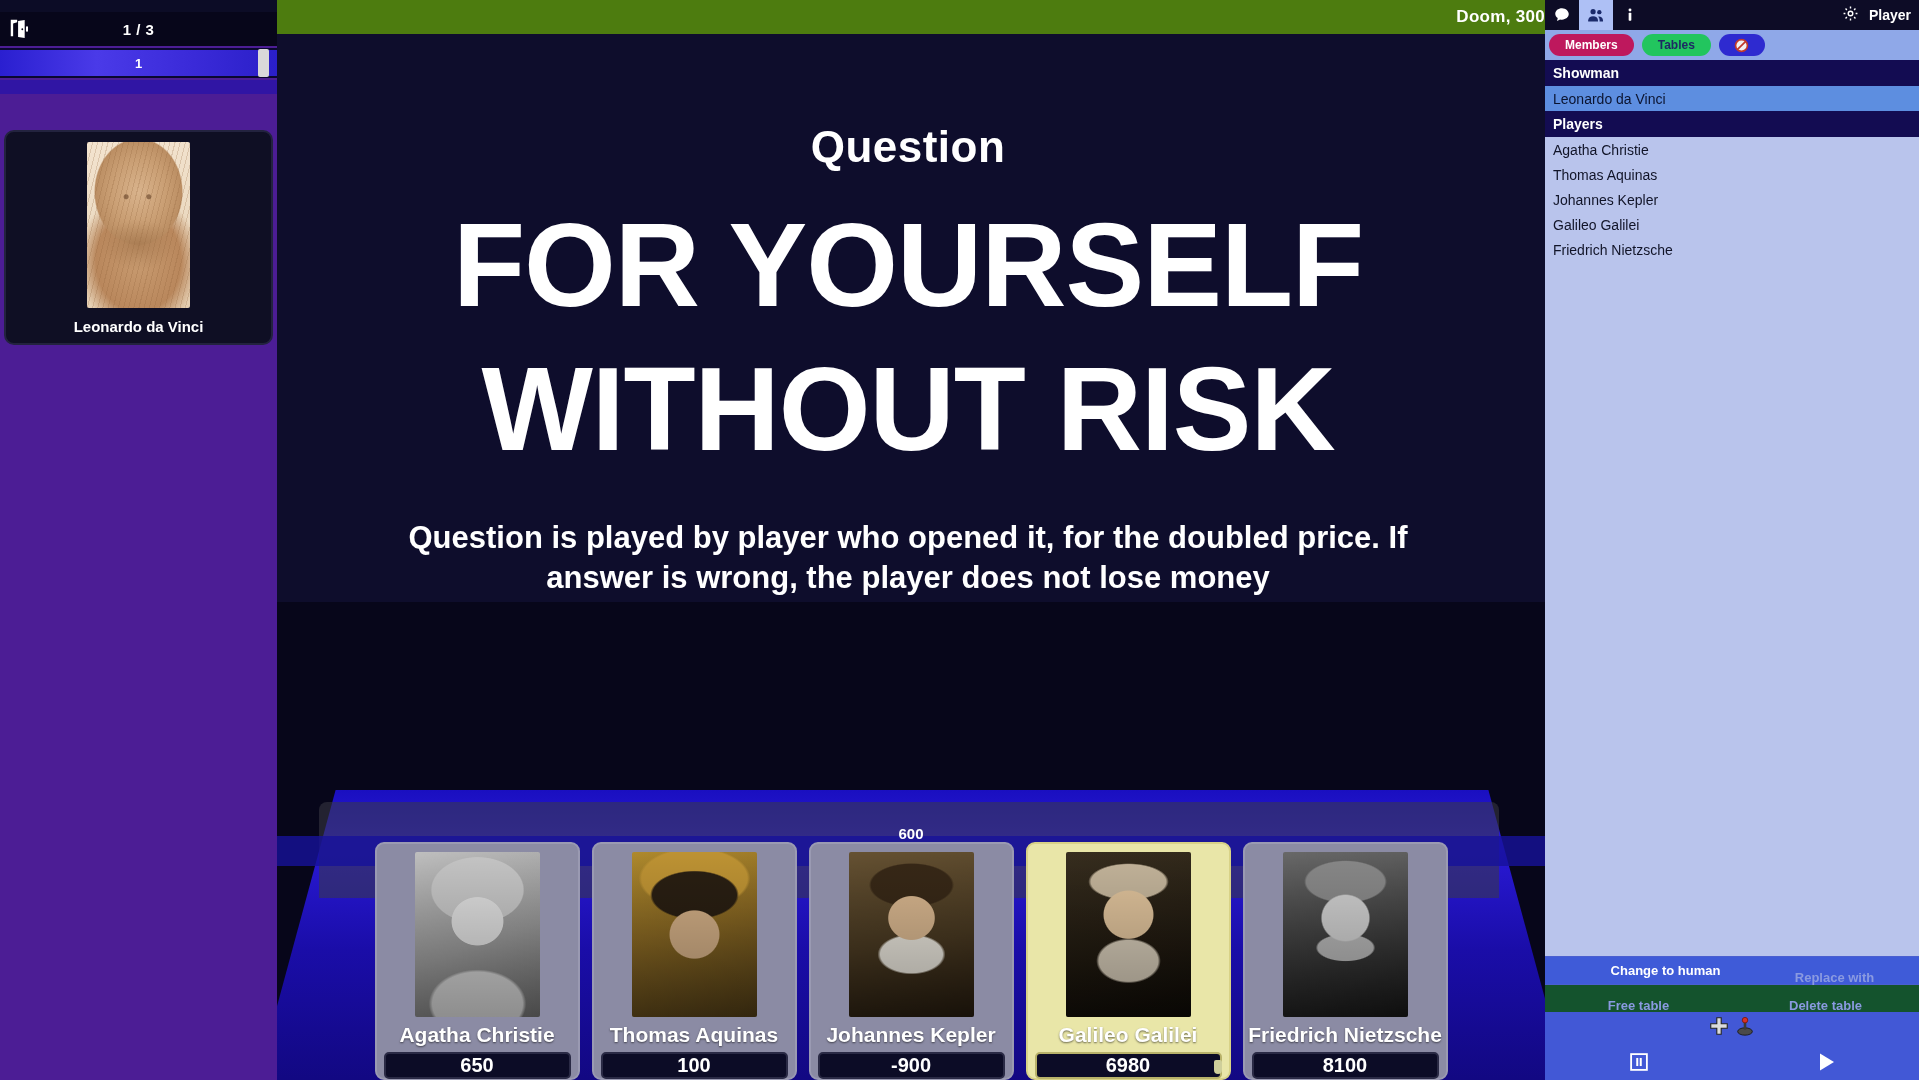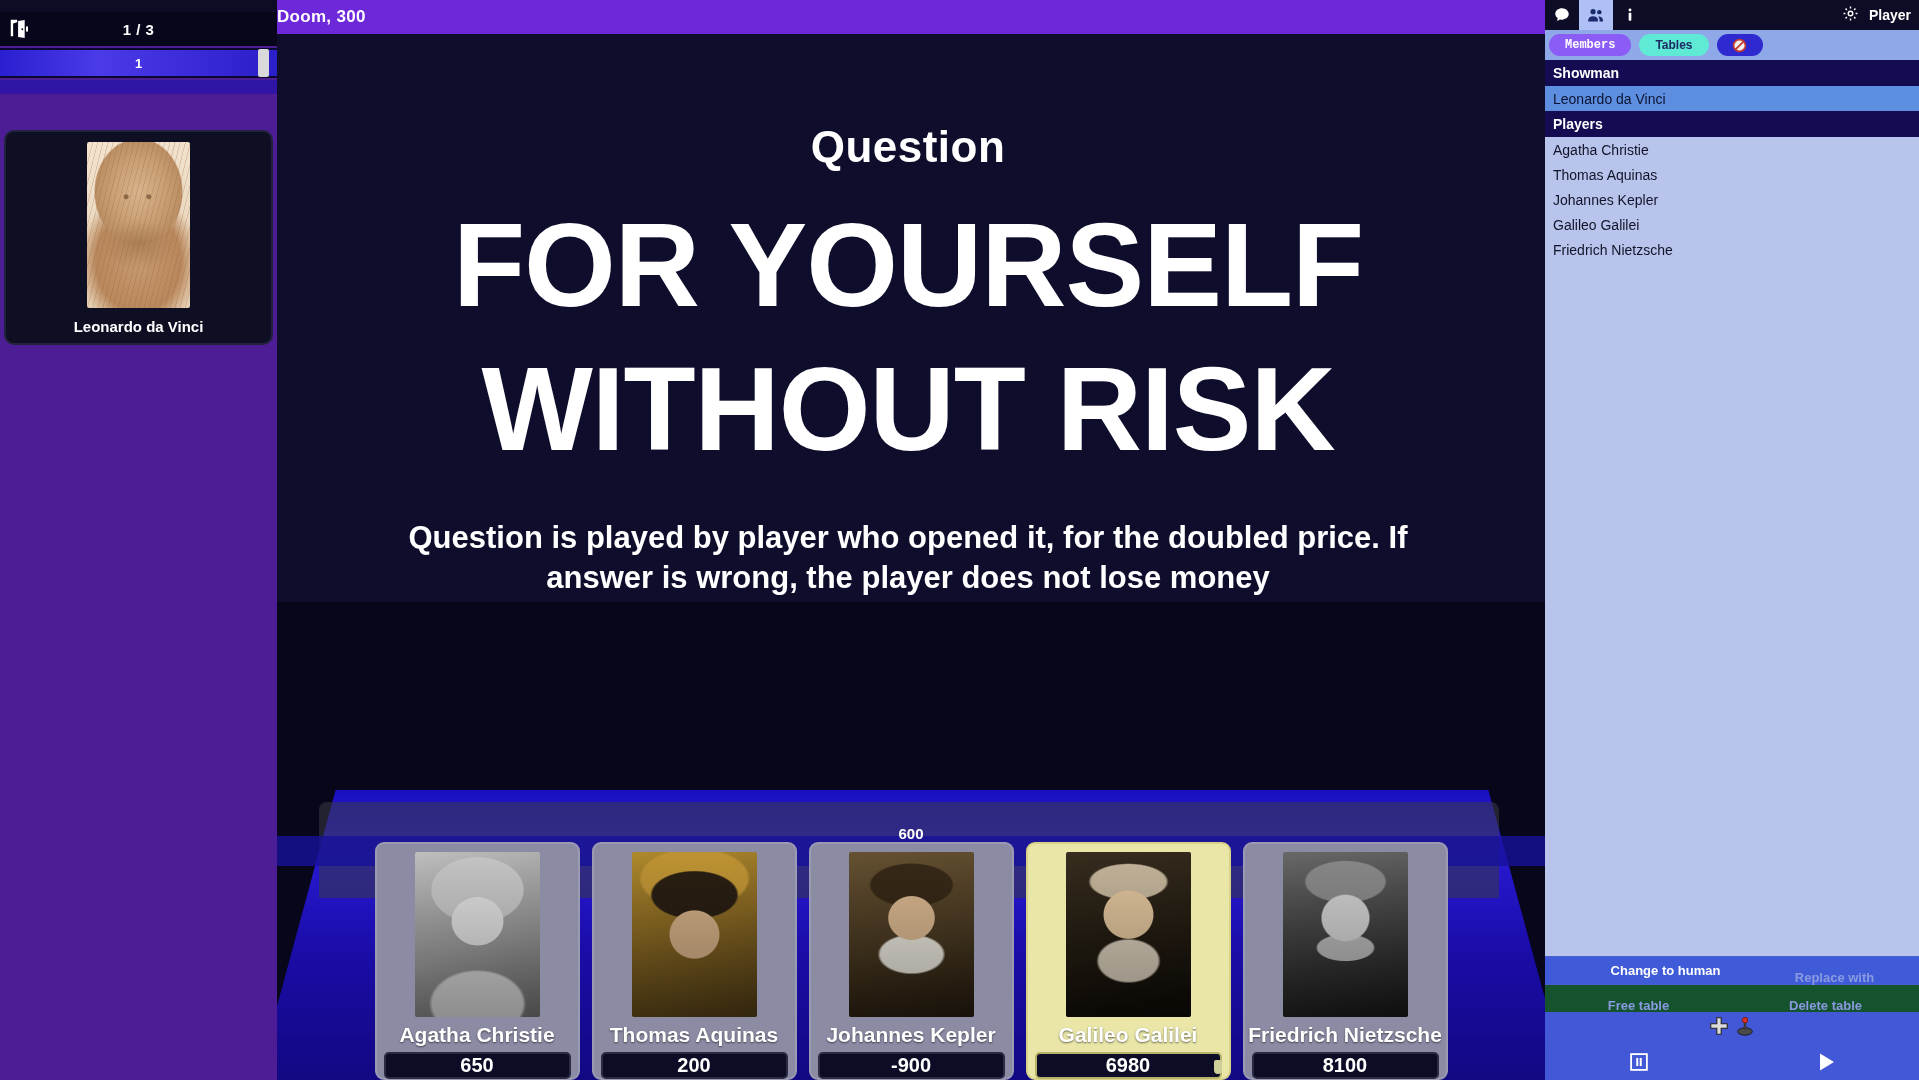--- a/index.html
+++ b/index.html
@@ -86,22 +86,22 @@
     background:#c9c9d6; border-radius:1px;
   }
 
   
   .stage {
     position:absolute; left:277px; top:0; width:1268px; height:1080px;
     background:#0e0d2c;
     overflow:hidden;
   }
   .stage-header {
-    height:34px; display:flex; align-items:center; justify-content:flex-start;
-    background:#6d28d9;
+    height:34px; display:flex; align-items:center; justify-content:flex-end;
+    background:#4d7c0f;
     font-size:17px; font-weight:bold; letter-spacing:.3px;
   }
   .question-area {
     height:698px; padding:40px 46px 0 40px; text-align:center;
     display:flex; flex-direction:column; align-items:center;
   }
   .q-kicker { font-size:44px; font-weight:bold; letter-spacing:.5px; margin-top:48px;}
   .q-main {
     font-size:118px; font-weight:bold; line-height:1.22; letter-spacing:-1px;
     margin-top:22px; word-break:break-word;
@@ -235,22 +235,22 @@
 
   .rp-tabs {
     height:30px; flex:0 0 30px; background:#8fa8e8;
     display:flex; align-items:center; gap:8px; padding:0 4px;
   }
   .pill {
     height:22px; padding:0 16px; border-radius:11px;
     display:flex; align-items:center; justify-content:center;
     font-size:12px; font-weight:bold;
   }
-  .pill.blue { background:#8b5cf6; color:#fff;font-family:Liberation Mono, monospace; }
-  .pill.white { background:#5eead4; color:#1d2a63; }
+  .pill.blue { background:#be185d; color:#fff; }
+  .pill.white { background:#22c55e; color:#1d2a63; }
   .pill.icon { background:#2e2ad0; width:46px; padding:0; }
 
   .rp-section {
     height:26px; flex:0 0 26px; background:#130c52;
     display:flex; align-items:center; padding:0 8px;
     font-size:14px; font-weight:bold; color:#fff;
   }
   .rp-row {
     height:25px; flex:0 0 25px; display:flex; align-items:center; padding:0 8px;
     font-size:14px; color:#111428;
@@ -340,21 +340,21 @@
             </div>
           <div class="p-name">Agatha Christie</div>
           <div class="p-score">650</div>
         </div>
 
         <div class="p-card">
           <div class="p-photo ph-aquinas">
               <div class="ph-shade"></div>
             </div>
           <div class="p-name">Thomas Aquinas</div>
-          <div class="p-score">200</div>
+          <div class="p-score">100</div>
         </div>
 
         <div class="p-card">
           <div class="p-photo ph-kepler">
               <div class="ph-shade"></div>
             </div>
           <div class="p-name">Johannes Kepler</div>
           <div class="p-score">-900</div>
         </div>
 

